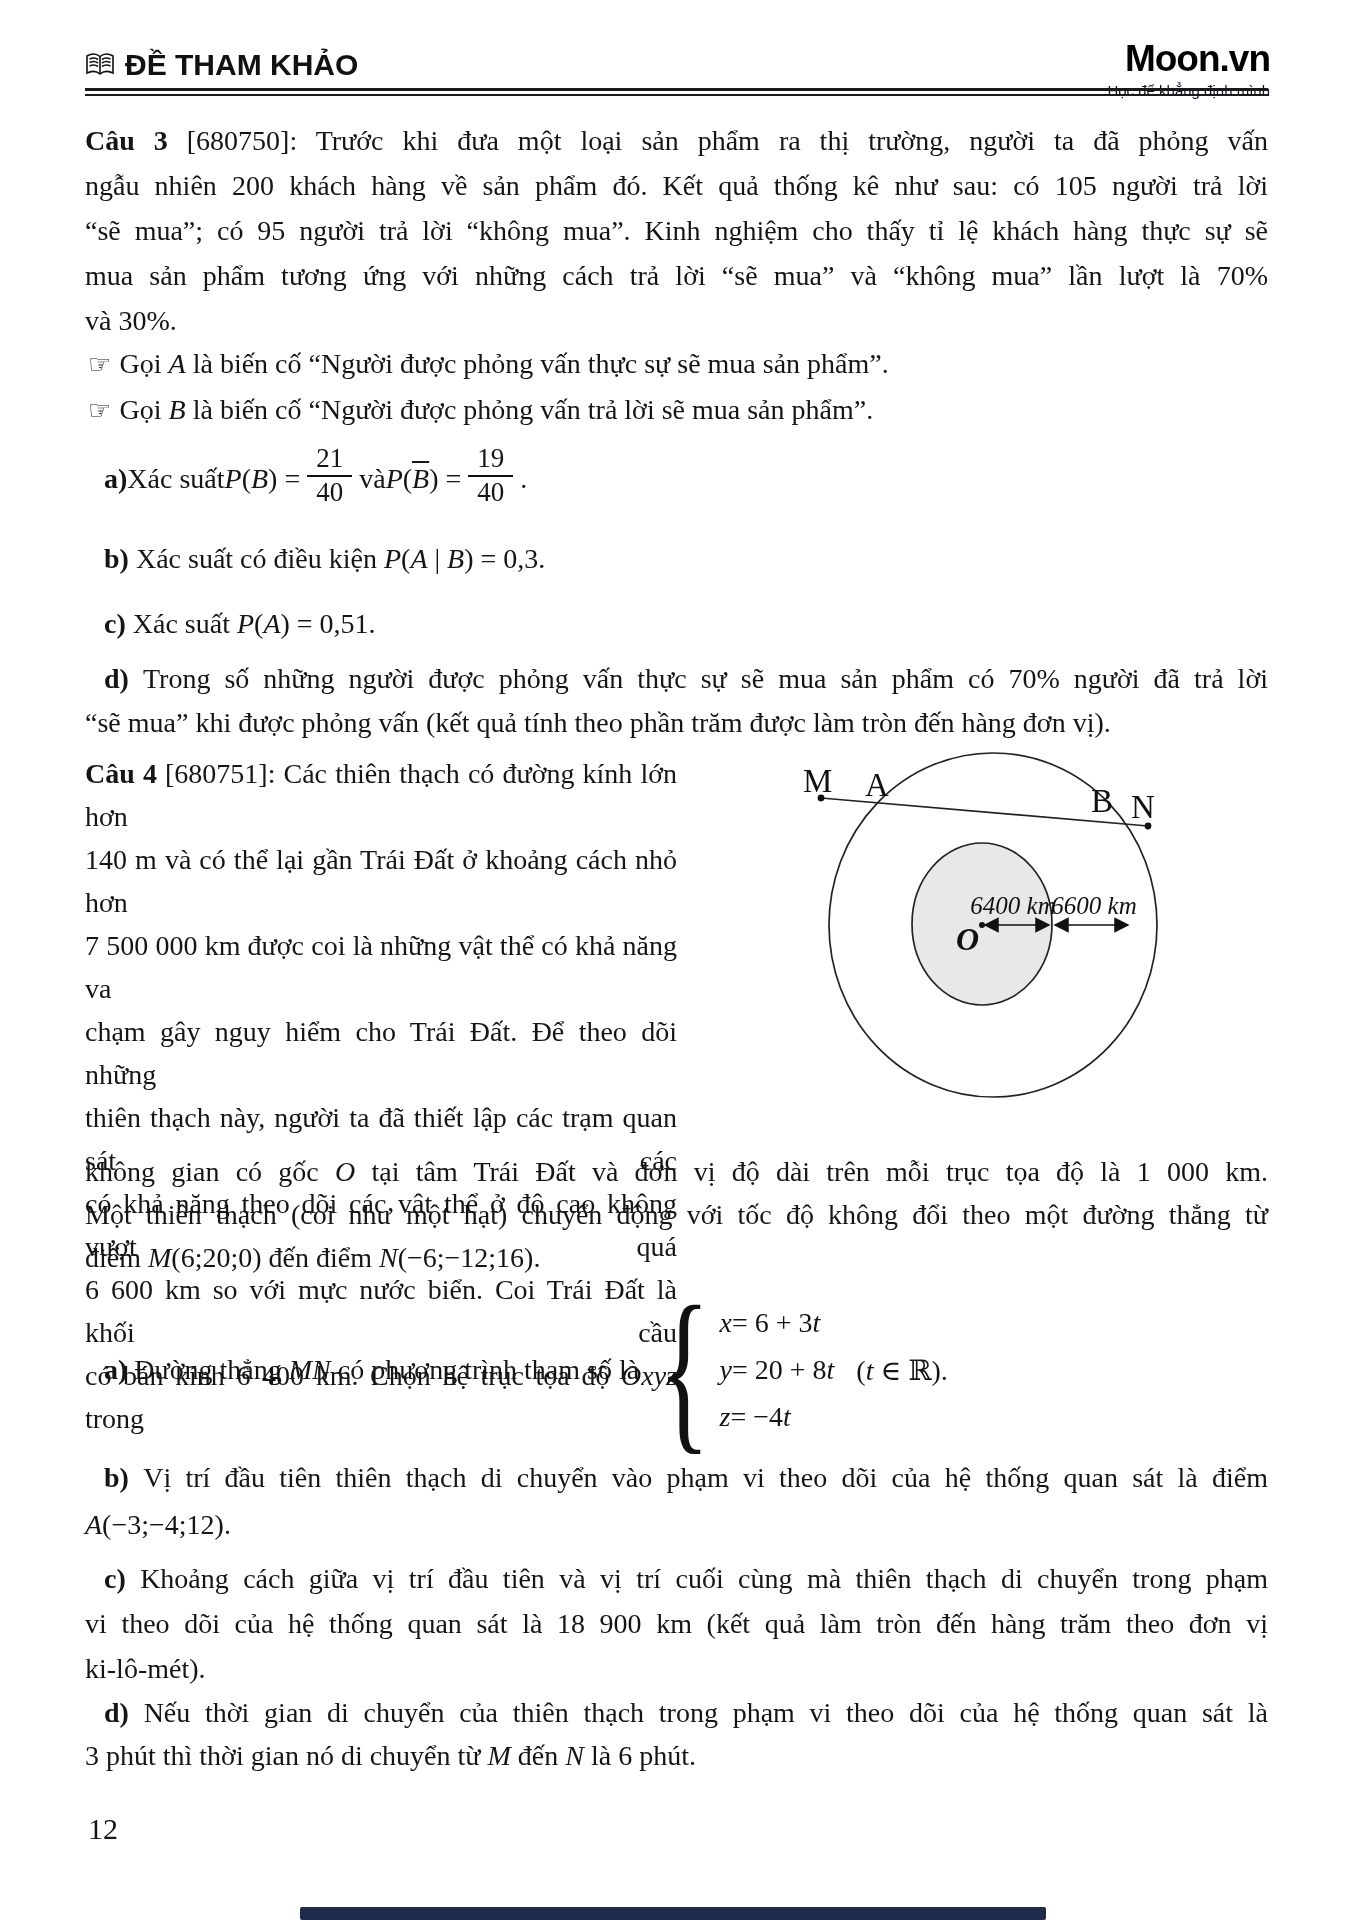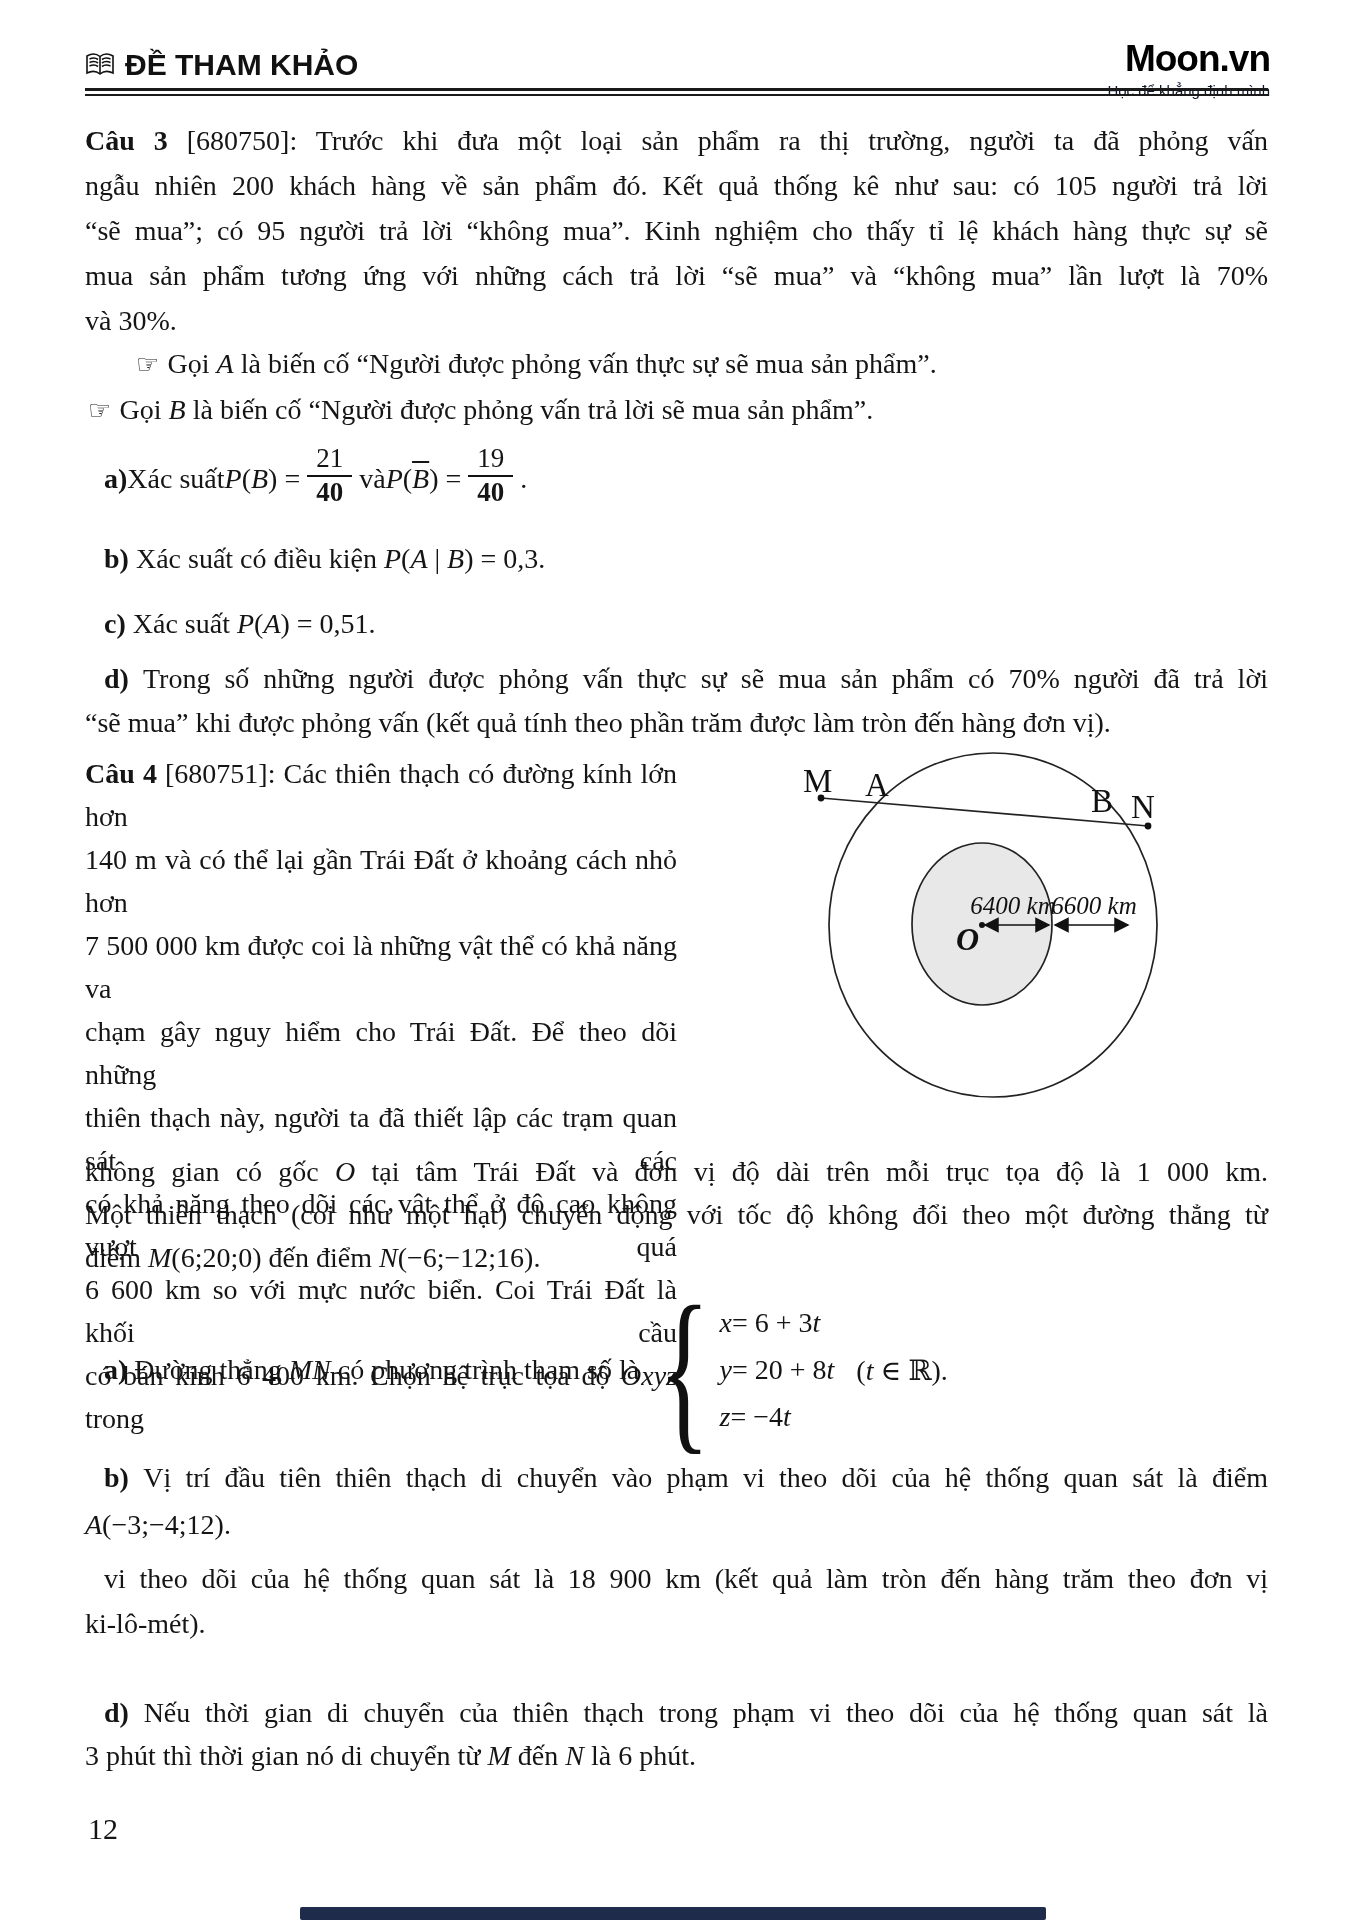--- a/index.html
+++ b/index.html
@@ -34,21 +34,21 @@
   .indent-first .tline:first-child{text-indent:19px;}
   .seg-b{font-weight:bold;}
   .seg-i{font-style:italic;}
   .seg-io{font-style:italic;text-decoration:overline;}
   .seg-hand{font-family:"DejaVu Sans",sans-serif;font-size:26px;}
   
   .frac{display:inline-flex;flex-direction:column;vertical-align:middle;
         text-align:center;margin:0 7px;line-height:1.1;font-size:27px;
         transform:translateY(-3px);}
   .frac .num{border-bottom:2px solid #111;padding:0 9px 1px;}
-  .frac .den{padding-top:1px;font-weight:bold;}
+  .frac .den{padding-top:1px;}
   
   .sysrow{display:flex;align-items:center;font-size:28px;}
   .sysrow .prefix{margin-left:19px;}
   .brace{font-family:"Liberation Serif",serif;font-size:180px;font-weight:400;
          line-height:140px;transform:scaleX(.6);margin:0 -8px 0 2px;color:#111;}
   .eqs{display:flex;flex-direction:column;justify-content:center;}
   .eqs .eq{height:47px;display:flex;align-items:center;}
   .cond{margin-left:22px;}
   .pagenum{font-size:30px;}
   .botbar{background:#1e2b4a;border-radius:2px;}
@@ -74,21 +74,21 @@
 <div class="abs rule" style="left:85px;top:88px;width:1183px;"></div>
 
 <div class="abs blk" style="left:85px;top:118px;">
     <div class="tline just"><span class="seg-b">Câu 3 </span><span>[680750]: Trước khi đưa một loại sản phẩm ra thị trường, người ta đã phỏng vấn</span></div>
     <div class="tline just"><span>ngẫu nhiên 200 khách hàng về sản phẩm đó. Kết quả thống kê như sau: có 105 người trả lời</span></div>
     <div class="tline just"><span>“sẽ mua”; có 95 người trả lời “không mua”. Kinh nghiệm cho thấy tỉ lệ khách hàng thực sự sẽ</span></div>
     <div class="tline just"><span>mua sản phẩm tương ứng với những cách trả lời “sẽ mua” và “không mua” lần lượt là 70%</span></div>
     <div class="tline"><span>và 30%.</span></div>
   </div>
 
-<div class="abs blk" style="left:88px;top:341px;margin-left:48px;">
+<div class="abs blk" style="left:88px;top:341px;">
     <div class="tline"><span class="seg-hand">☞ </span><span>Gọi </span><span class="seg-i">A</span><span> là biến cố “Người được phỏng vấn thực sự sẽ mua sản phẩm”.</span></div>
   </div>
 <div class="abs blk" style="left:88px;top:387px;">
     <div class="tline"><span class="seg-hand">☞ </span><span>Gọi </span><span class="seg-i">B</span><span> là biến cố “Người được phỏng vấn trả lời sẽ mua sản phẩm”.</span></div>
   </div>
 
 <div class="abs" style="left:104px;top:441px;height:76px;display:flex;align-items:center;font-size:28px;">
     <span class="seg-b">a) </span>
     <span>Xác suất </span>
     <span class="seg-i">P</span>
@@ -191,20 +191,21 @@
       </span>
   </span>
   <span class="cond"><span>(</span><span class="seg-i">t</span><span> ∈ ℝ</span><span>).</span></span>
 </div>
 
 <div class="abs blk lh47 indent-first" style="left:85px;top:1454px;">
     <div class="tline just"><span class="seg-b">b) </span><span>Vị trí đầu tiên thiên thạch di chuyển vào phạm vi theo dõi của hệ thống quan sát là điểm</span></div>
     <div class="tline"><span class="seg-i">A</span><span>(−3;−4;12).</span></div>
   </div>
 <div class="abs blk indent-first" style="left:85px;top:1556px;">
+    <div class="tline just"><span class="seg-b">c) </span><span>Khoảng cách giữa vị trí đầu tiên và vị trí cuối cùng mà thiên thạch di chuyển trong phạm</span></div>
     <div class="tline just"><span>vi theo dõi của hệ thống quan sát là 18 900 km (kết quả làm tròn đến hàng trăm theo đơn vị</span></div>
     <div class="tline"><span>ki-lô-mét).</span></div>
   </div>
 <div class="abs blk lh43 indent-first" style="left:85px;top:1691px;">
     <div class="tline just"><span class="seg-b">d) </span><span>Nếu thời gian di chuyển của thiên thạch trong phạm vi theo dõi của hệ thống quan sát là</span></div>
     <div class="tline"><span>3 phút thì thời gian nó di chuyển từ </span><span class="seg-i">M</span><span> đến </span><span class="seg-i">N</span><span> là 6 phút.</span></div>
   </div>
 
 <div class="abs pagenum" style="left:88px;top:1812px;">12</div>
 <div class="abs botbar" style="left:300px;top:1907px;width:746px;height:13px;"></div>

